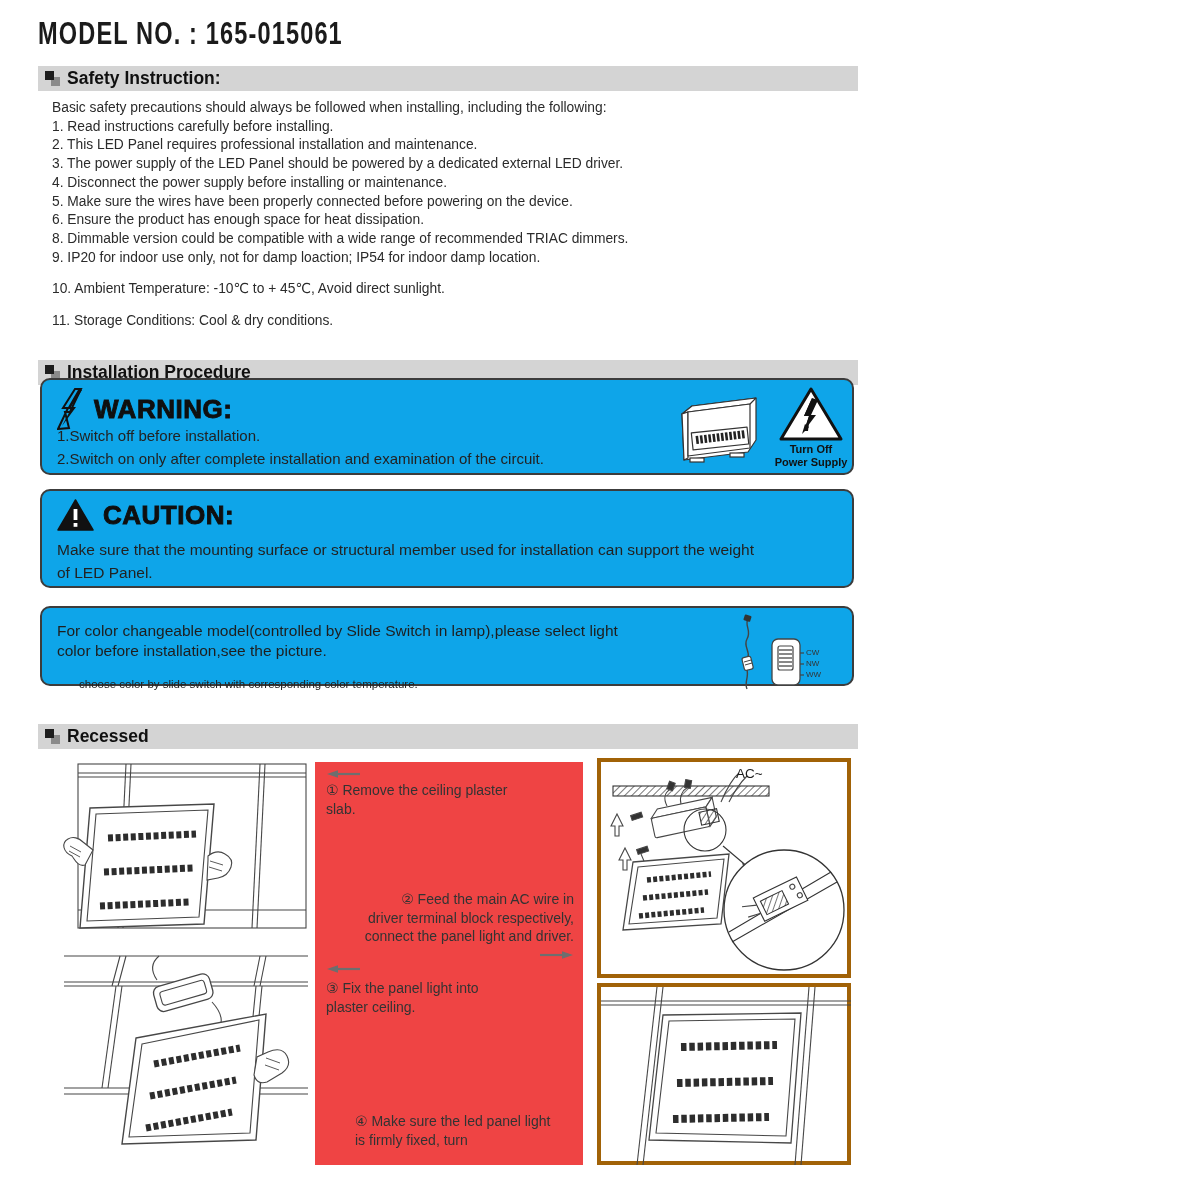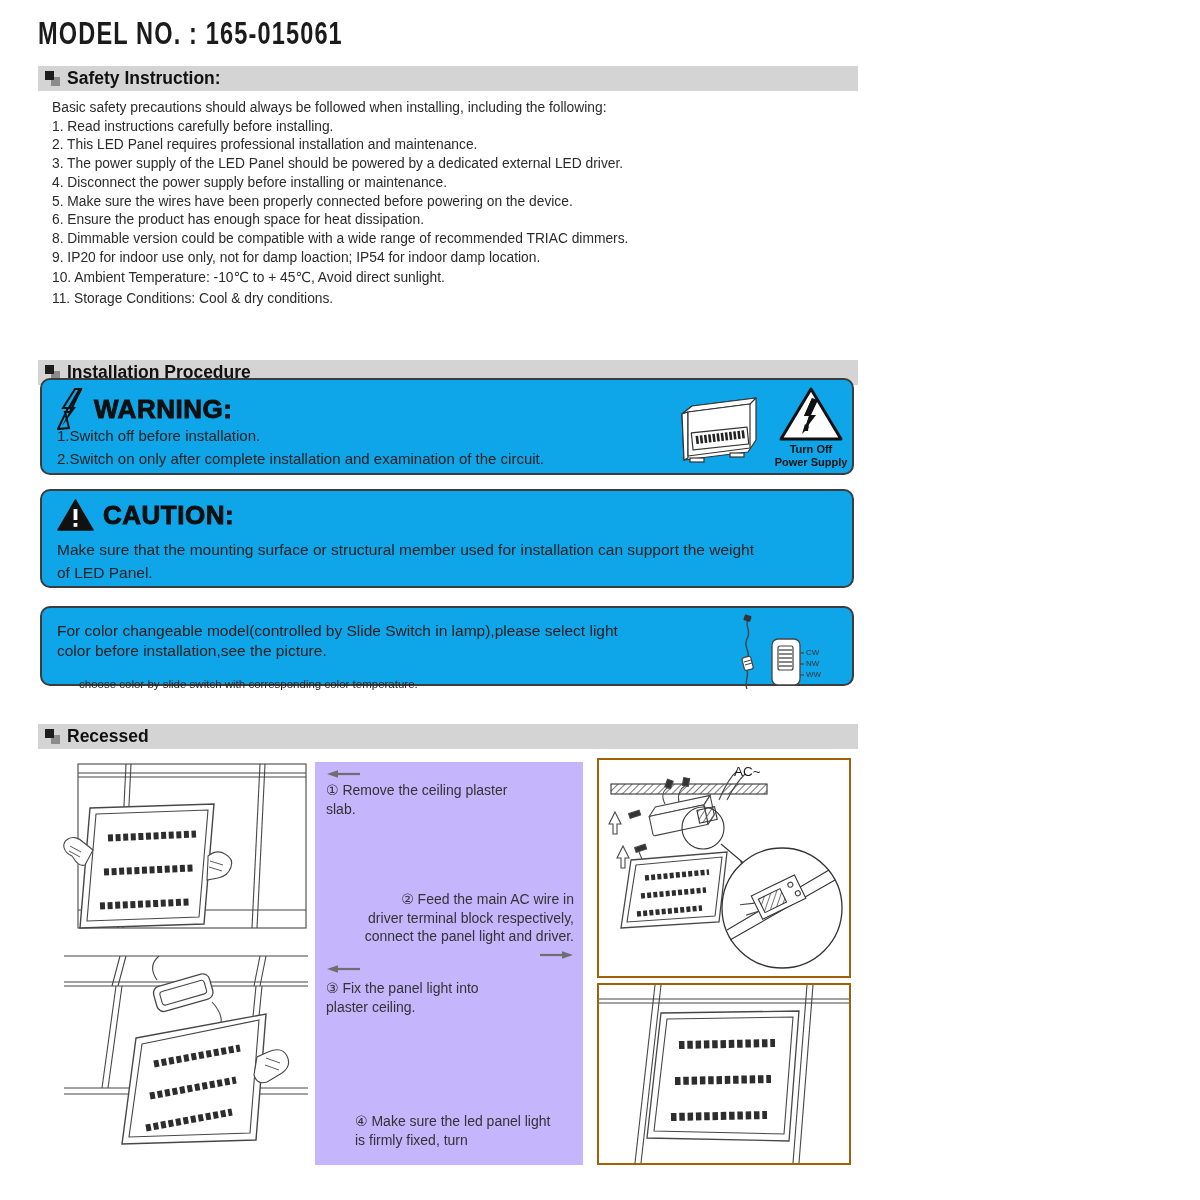--- a/index.html
+++ b/index.html
@@ -16,21 +16,21 @@
        display:flex;align-items:center;gap:7px;padding-left:7px;box-sizing:border-box;}
   #bar-safety{top:66px;} #bar-install{top:340px;margin-top:20px;} #bar-recessed{top:724px;}
   .bullet{position:relative;width:15px;height:15px;flex:0 0 auto;}
   .bullet .sq-gray{position:absolute;left:6px;top:6px;width:9px;height:9px;background:#8b8b8b;}
   .bullet .sq-black{position:absolute;left:0;top:0;width:9px;height:9px;background:#1d1d1d;}
   .bar-label{font-size:17.5px;font-weight:700;color:#101010;}
 
   
   .safety-list{position:absolute;left:52px;top:99px;width:800px;font-size:13.8px;
         line-height:18.7px;color:#2b2b2b;}
-  .safety-list .spaced{margin-top:2px;}
+  .safety-list .spaced{margin-top:13px;}
 
   
   .round-box{position:absolute;left:40px;width:814px;background:#0ea5e9;
         border:2px solid #3c3c3c;border-radius:10px;box-sizing:border-box;}
   #warning-box{top:378px;height:97px;}
   #caution-box{top:489px;height:99px;}
   #color-box{top:606px;height:80px;}
 
   .box-head{position:absolute;left:15px;top:8px;display:flex;align-items:center;gap:9px;}
   .box-head-title{font-size:26px;font-weight:700;color:#0f0f0f;
@@ -49,32 +49,32 @@
   #color-line1{top:14px;} #color-line2{top:34px;}
   .color-sub{position:absolute;left:15px;top:70px;font-size:11.5px;color:#222;margin-left:22px;}
   .switch-illus{position:absolute;left:692px;top:5px;width:118px;height:86px;}
   .sw-label{position:absolute;font-size:8px;color:#333;line-height:8px;}
   #sw-cw{left:72px;top:36px;} #sw-nw{left:72px;top:47px;} #sw-ww{left:72px;top:58px;}
 
   
   .illus{position:absolute;}
   #illus-a{left:62px;top:760px;}
   #illus-b{left:62px;top:950px;}
-  .mid-col{position:absolute;left:315px;top:762px;width:268px;height:403px;background:#c4b5fd;}
+  .mid-col{position:absolute;left:315px;top:762px;width:268px;height:403px;background:#ef4444;}
   .step{position:absolute;font-size:14px;line-height:18.5px;color:#333;}
   #step1{left:11px;top:19px;}
   #step2{right:9px;top:128px;text-align:right;}
   #step3{left:11px;top:217px;}
   #step4{left:40px;top:350px;}
   .arrow{position:absolute;}
   #arrow1{left:12px;top:7px;}
   #arrow-r{right:10px;top:188px;}
   #arrow2{left:12px;top:202px;}
 
-  .diagram-box{position:absolute;left:597px;width:254px;border:2px solid #a16207;
+  .diagram-box{position:absolute;left:597px;width:254px;border:4px solid #a16207;
         box-sizing:border-box;background:#fff;}
   #box-c{top:758px;height:220px;}
   #box-d{top:983px;height:182px;}
   .ac-label{position:absolute;left:135px;top:4px;font-size:13.5px;color:#1c1c1c;}
   svg{display:block;}
 </style>
 </head>
 <body>
 
 <div class="page">

